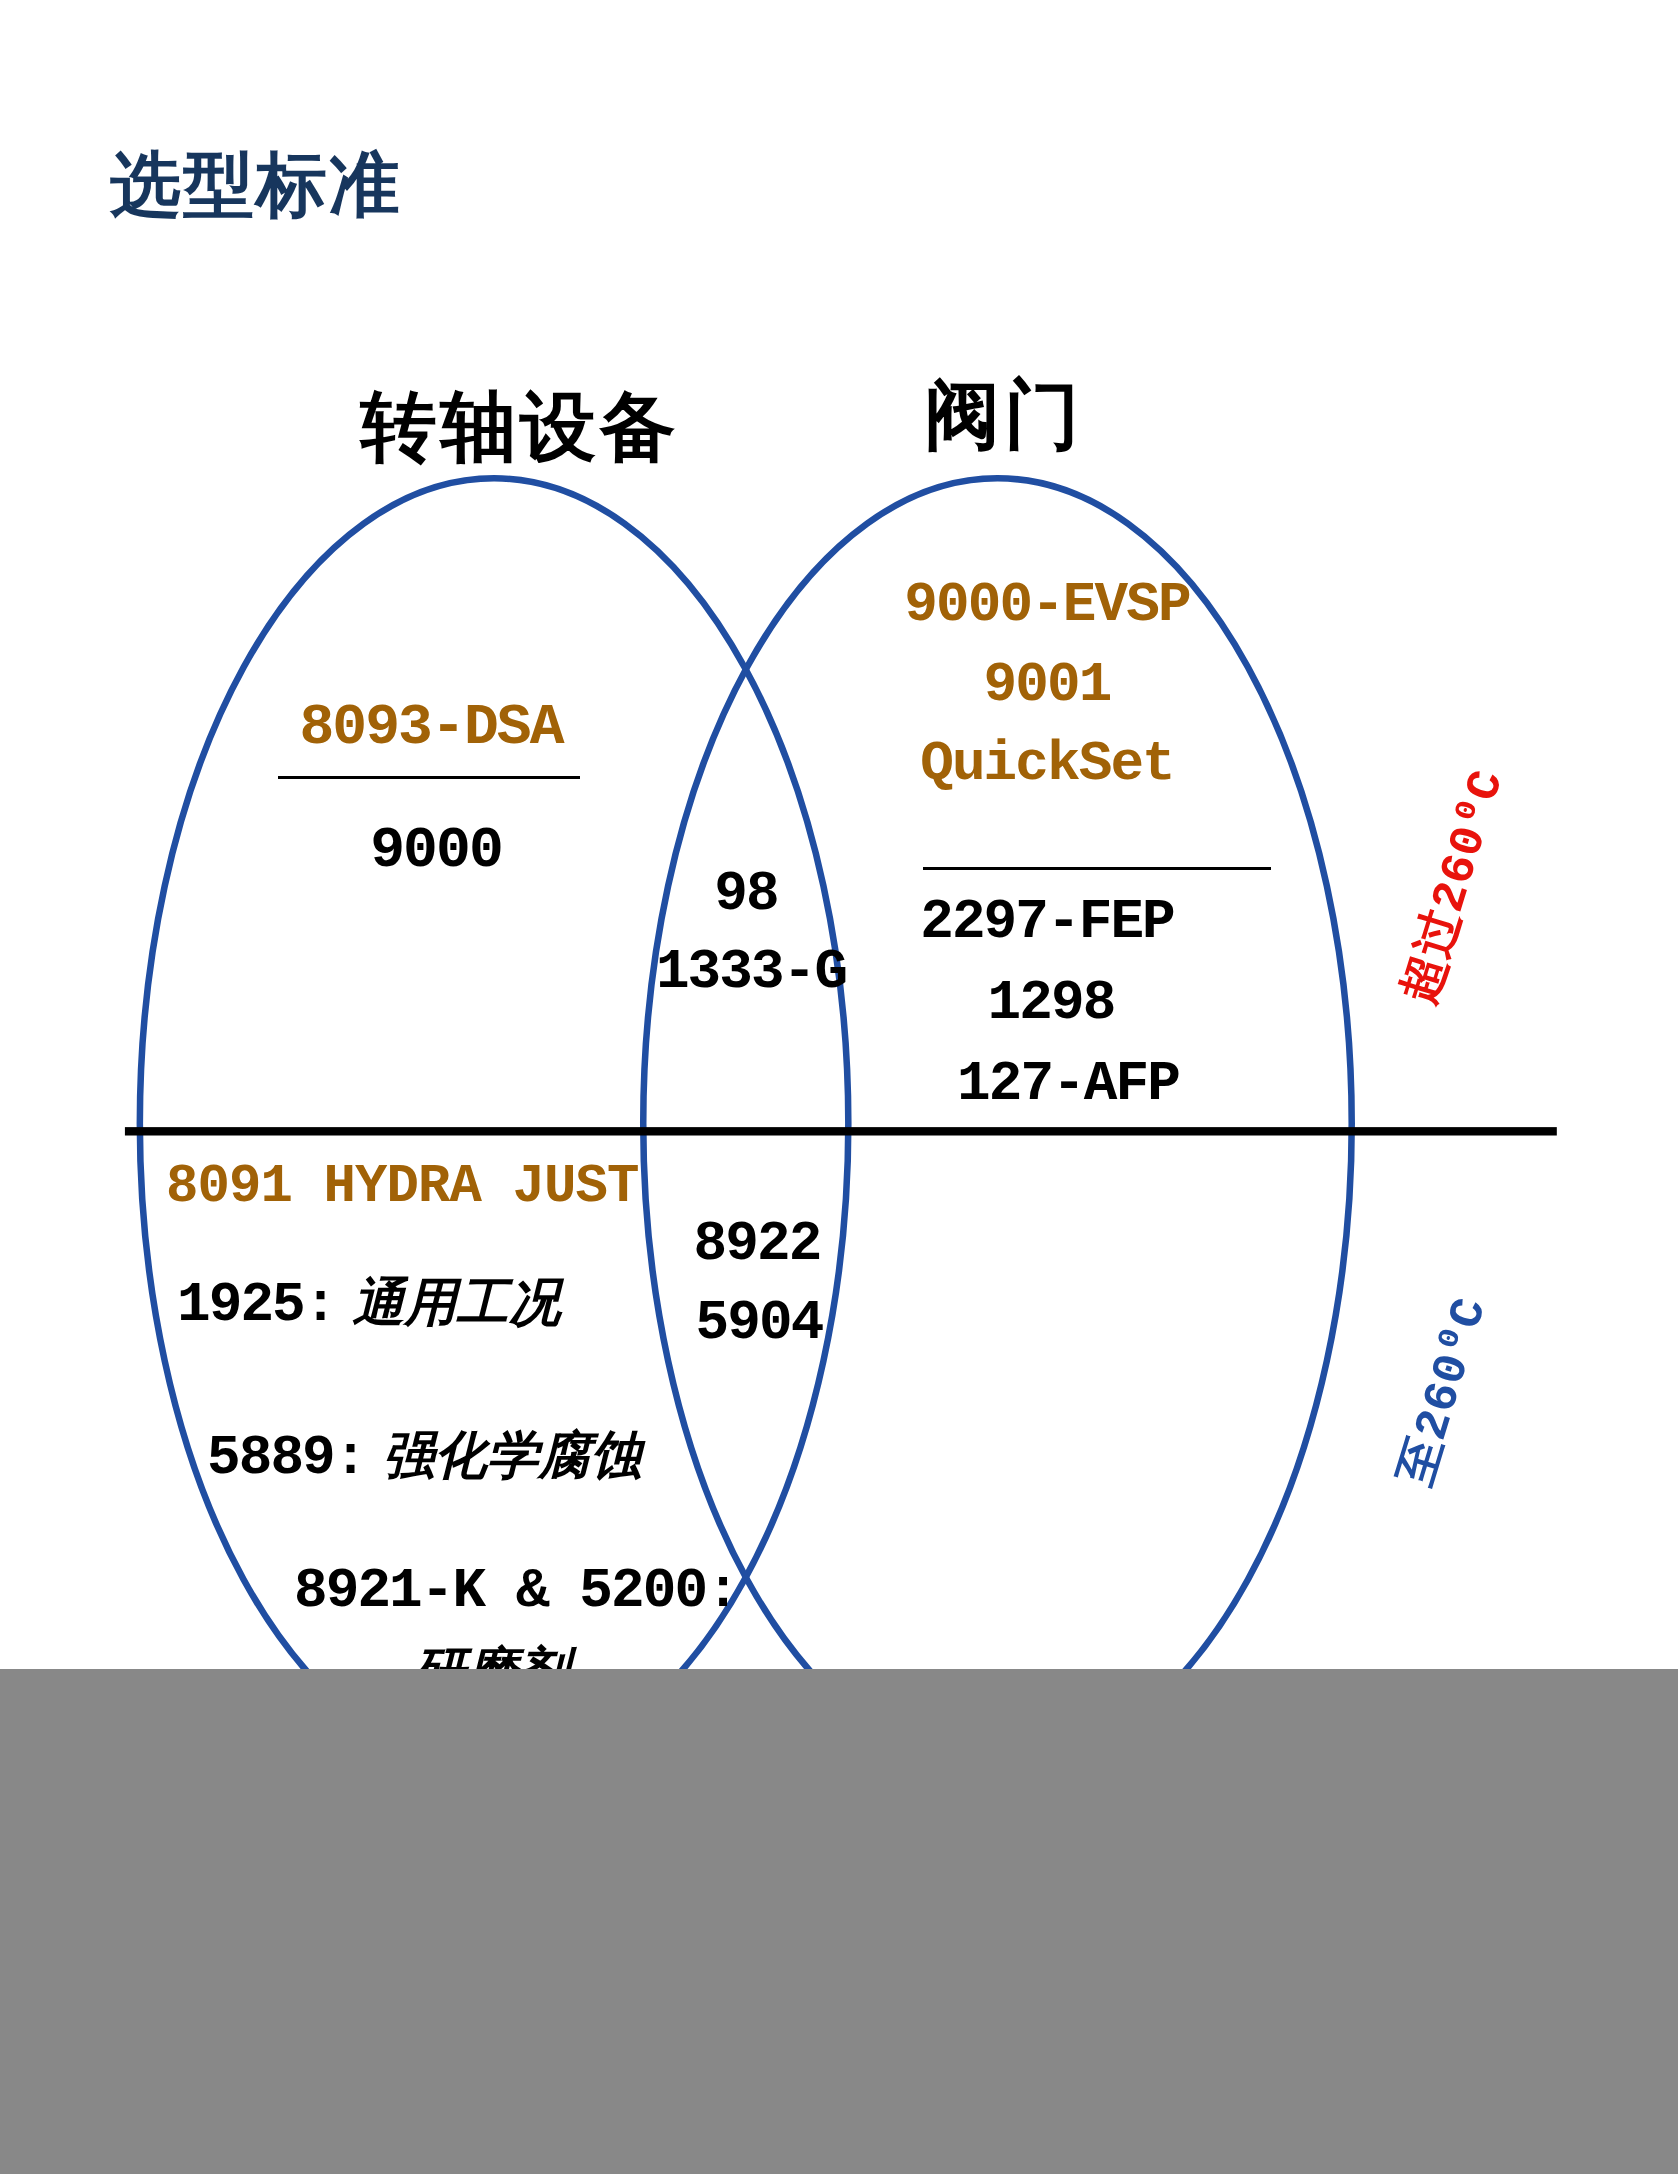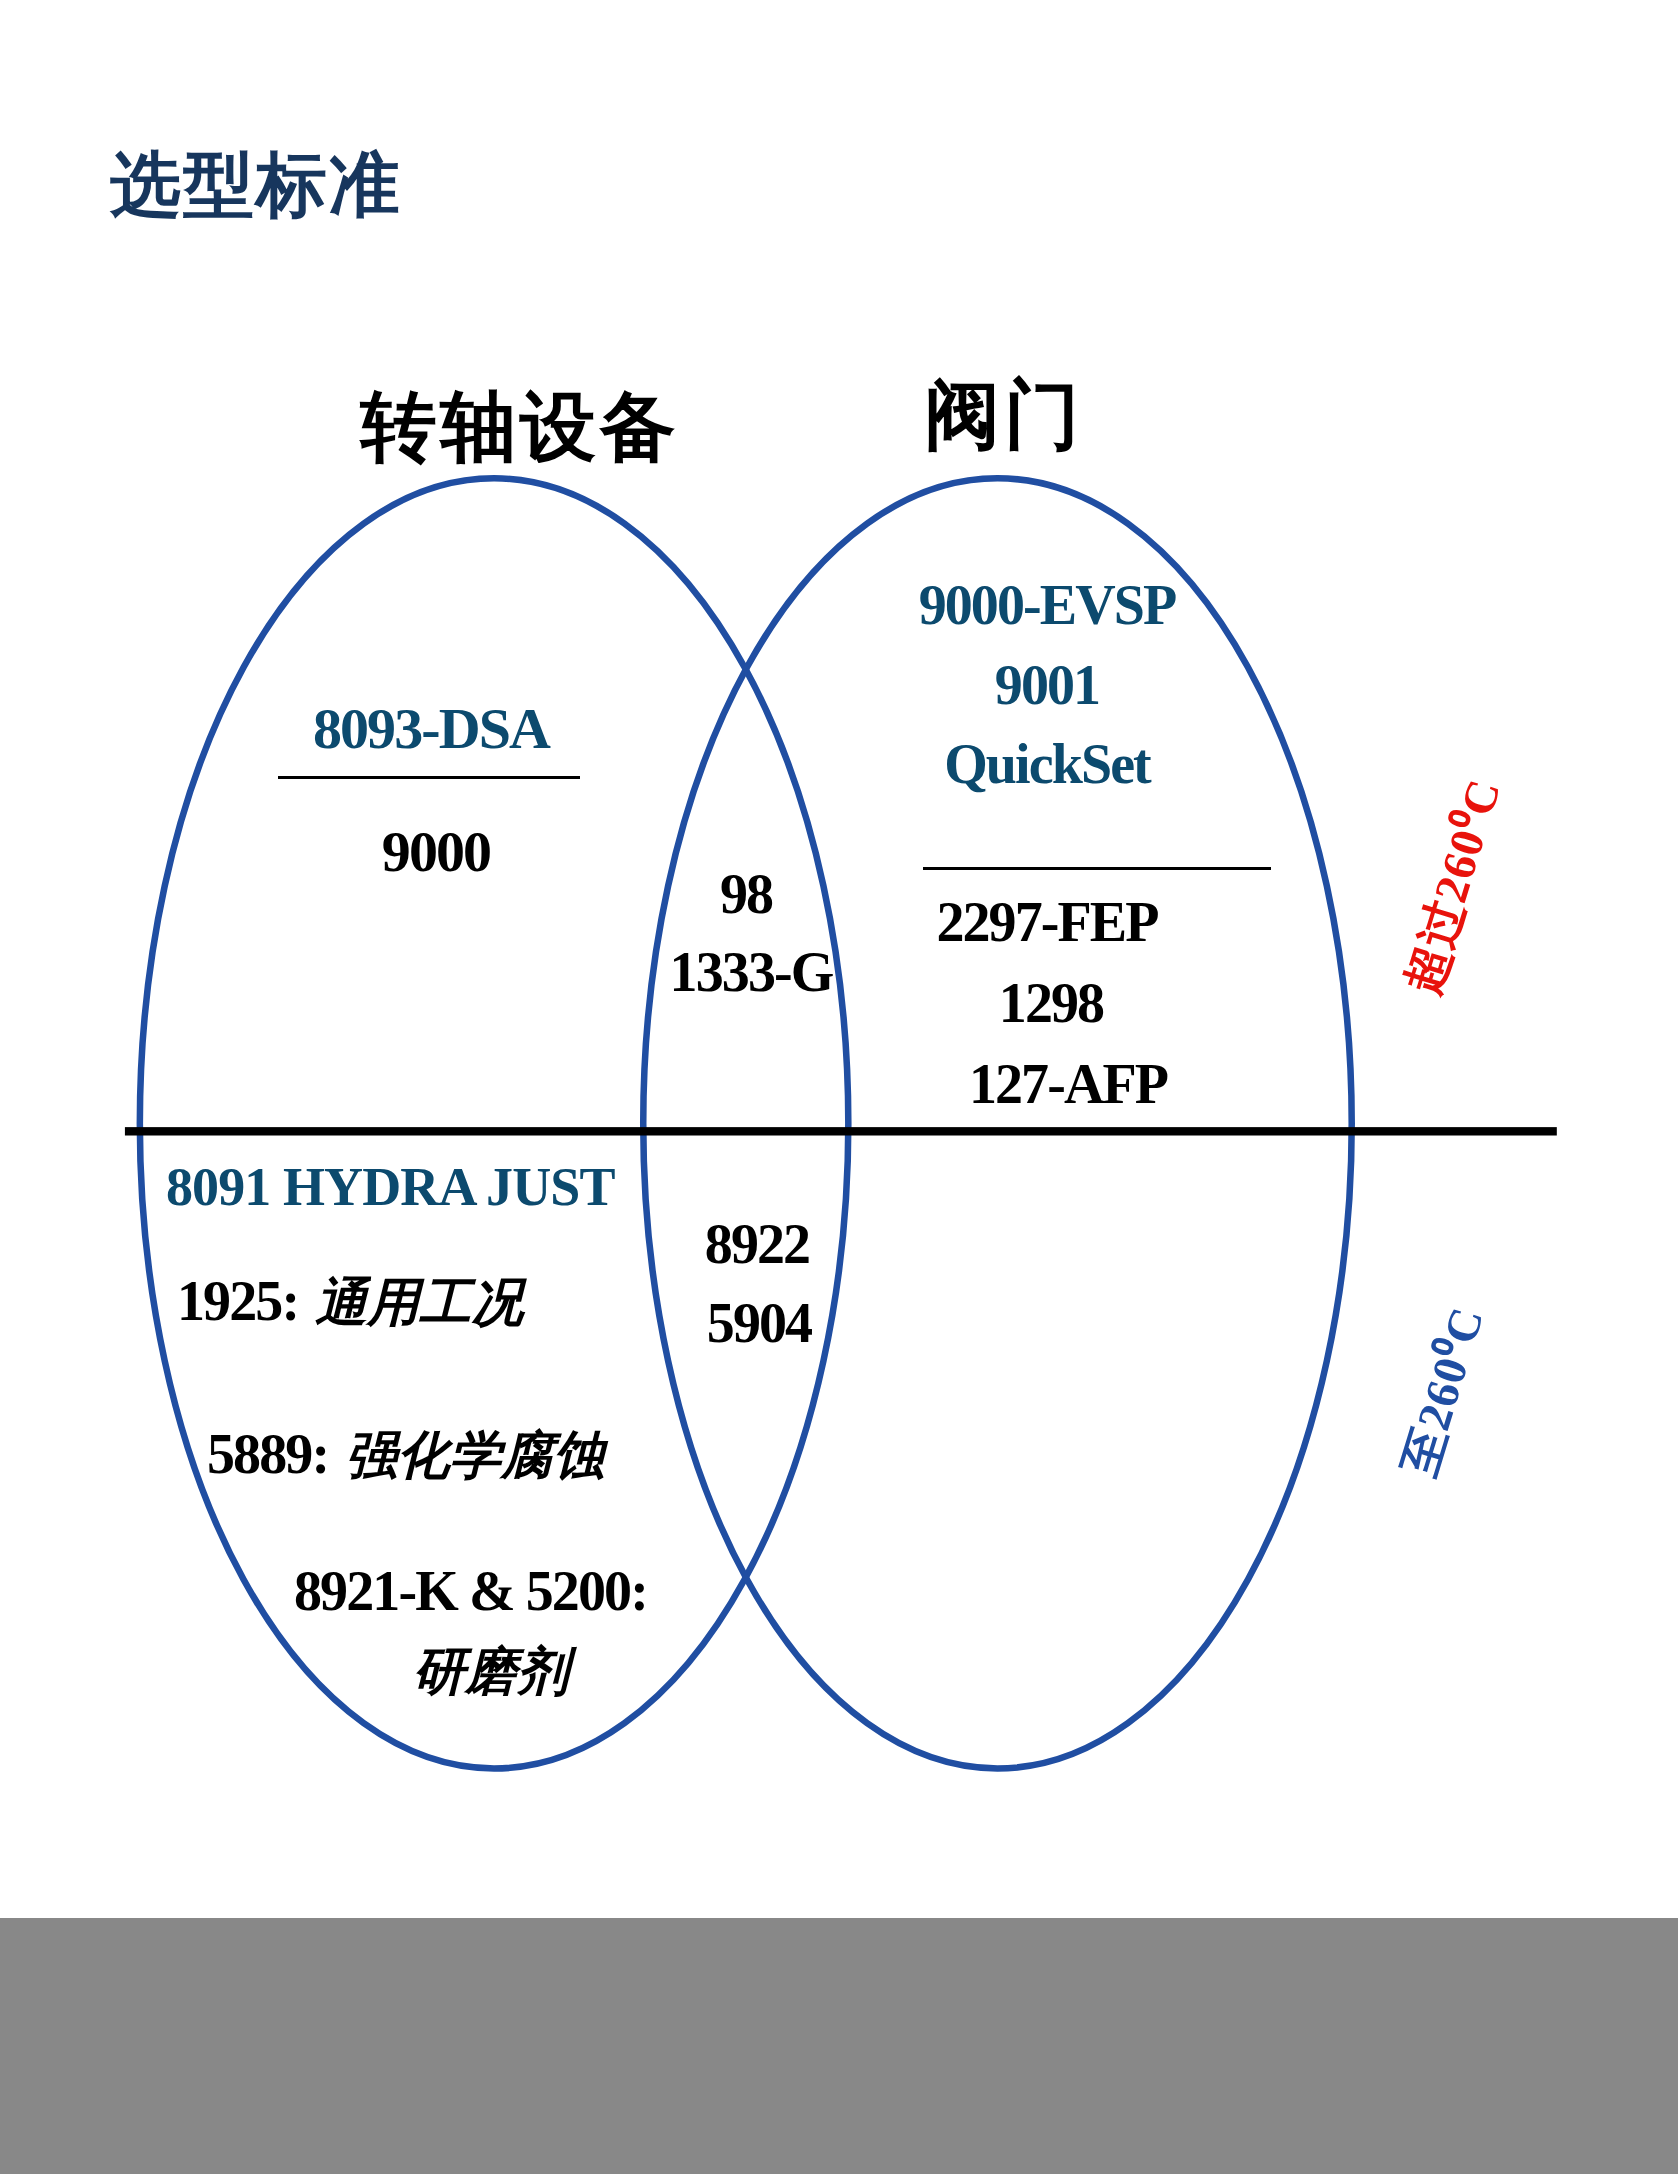--- a/index.html
+++ b/index.html
@@ -1,27 +1,27 @@
 <!DOCTYPE html>
 <html style="font-size:15px"><head>
 <meta charset="utf-8">
 <style>
   html,body{margin:0;padding:0;background:#888;}
   .slide{
     position:relative;
-    width:1678px;height:1918px;
+    width:1678px;height:1669px;
     background:#ffffff;
-    font-family:Liberation Serif, serif;
+    font-family:Liberation Mono, monospace;
     overflow:hidden;
   }
   .abs{position:absolute;}
   .ctr{transform:translateX(-50%);}
   .b{font-weight:bold;}
   .navy{color:#17365D;}
-  .green{color:#0c4a6e;}
+  .green{color:#a16207;}
   .blk{color:#000000;}
   .red{color:#E8130C;}
   .blue{color:#204EA2;}
   .it{font-style:italic;}
   .code{letter-spacing:-1.9px;}
   .title{font-size:71px;letter-spacing:1.9px;}
   .setlabel{font-size:76px;letter-spacing:3.7px;white-space:nowrap;}
   .t60{font-size:56px;white-space:nowrap;}
   .t62{font-size:58px;white-space:nowrap;}
   .t58{font-size:54px;white-space:nowrap;}

